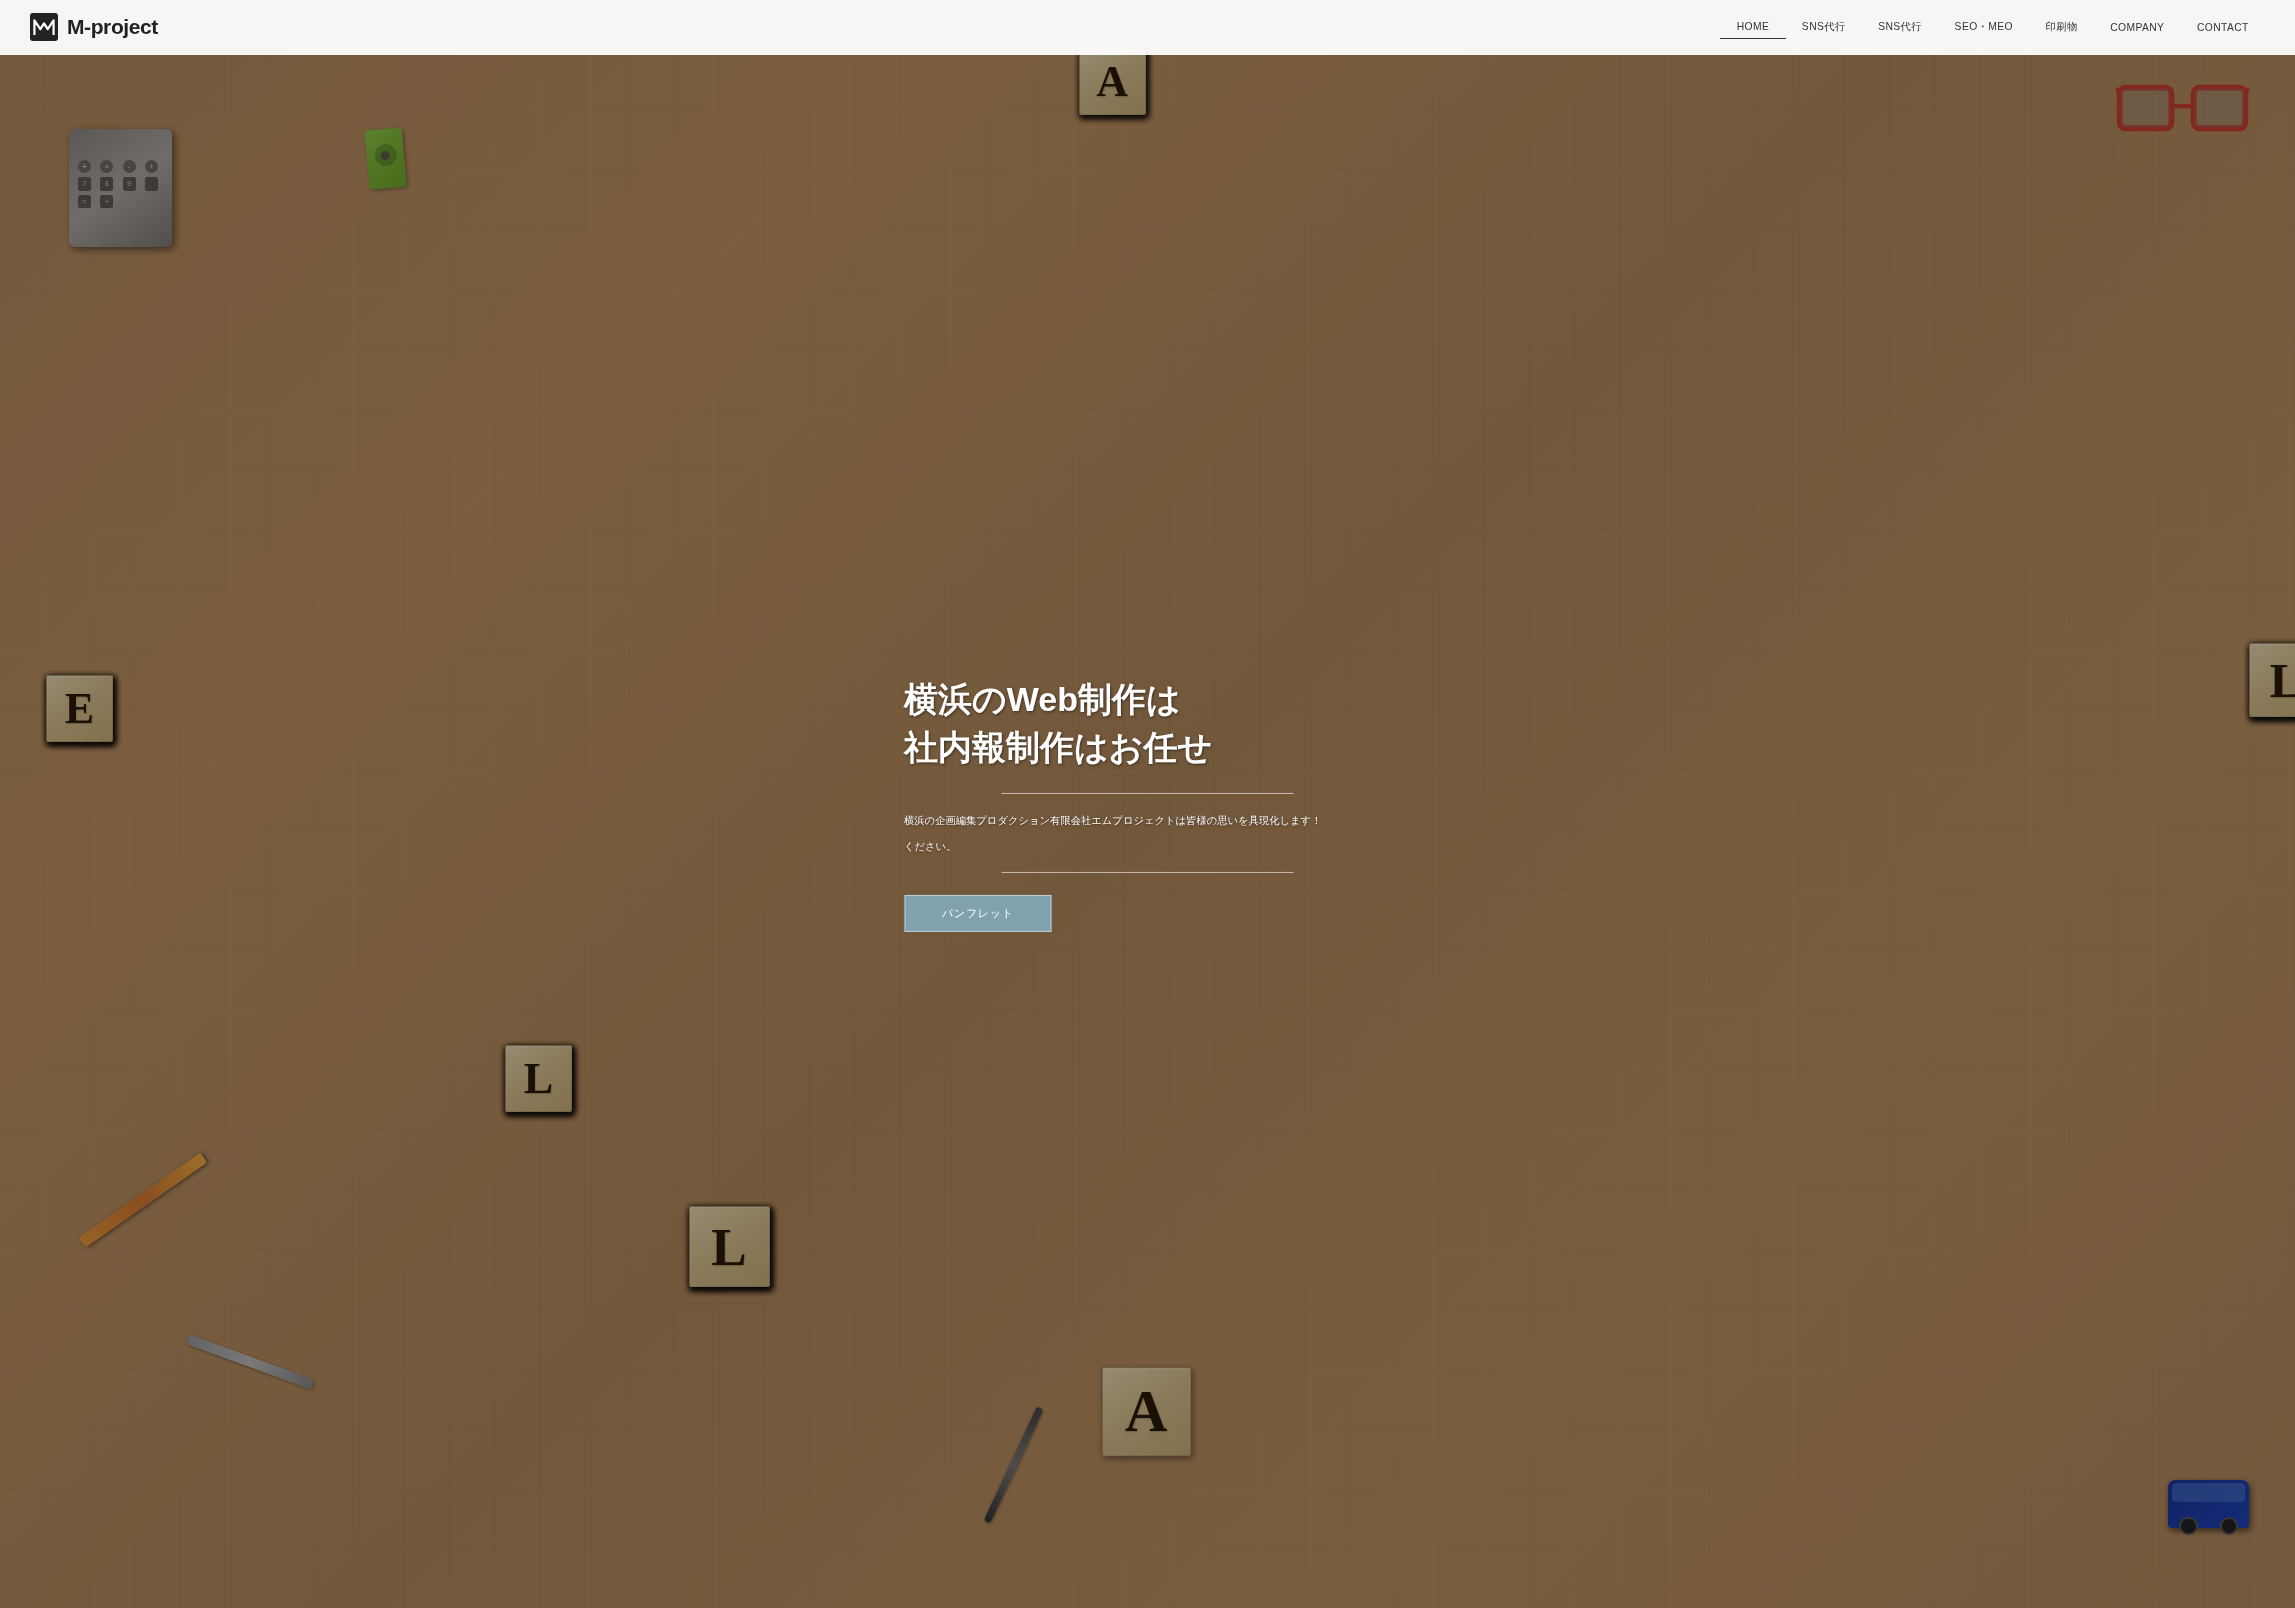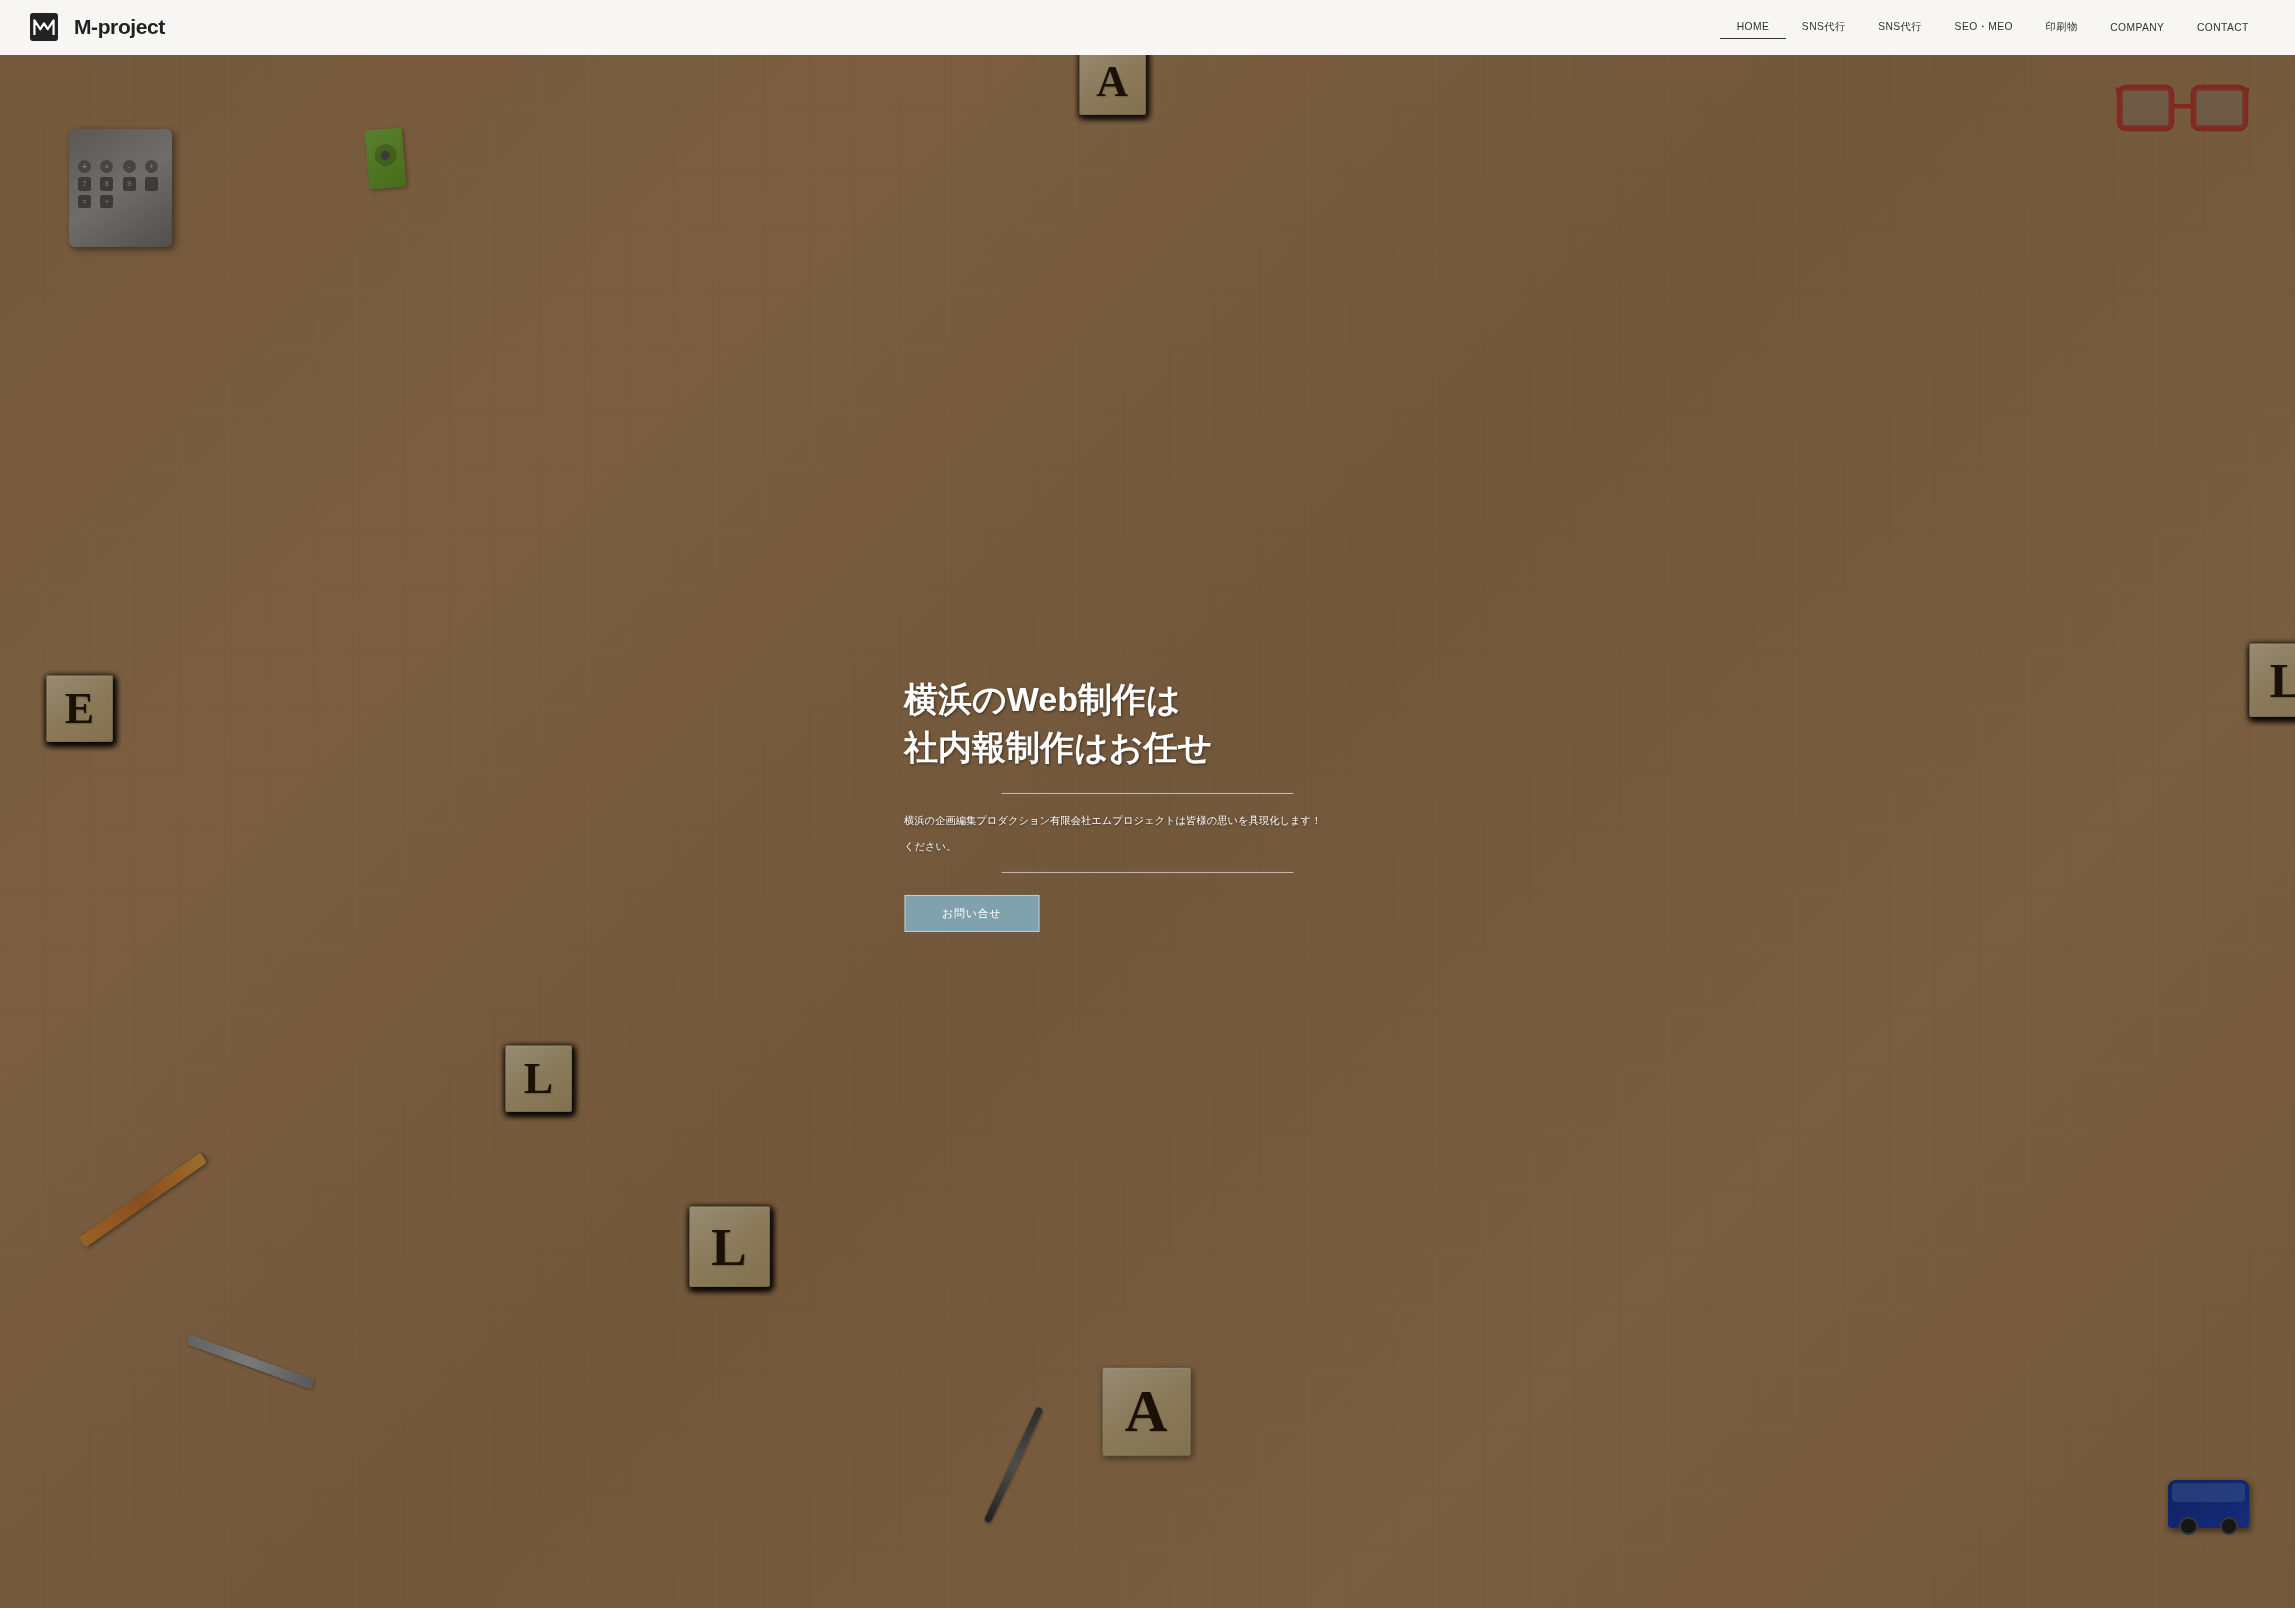--- a/index.html
+++ b/index.html
@@ -84,21 +84,21 @@
       z-index: 100;
       display: flex;
       align-items: center;
       padding: 13.3px 30px;
       background: rgba(255, 255, 255, 0.95);
     }
 
     .logo {
       display: flex;
       align-items: center;
-      gap: 16px;
+      gap: 9px;
       text-decoration: none;
       color: #222;
       flex-shrink: 0;
     }
 
     .logo-icon {
       width: 28px;
       height: 28px;
     }
 
@@ -359,17 +359,17 @@
       <span class="bold">社内報制作はお任せ</span>
     </h1>
 
     <div class="hero-divider"></div>
 
     <p class="hero-desc">横浜の企画編集プロダクション有限会社エムプロジェクトは皆様の思いを具現化します！</p>
     <p class="hero-desc">ください。</p>
 
     <div class="hero-divider-bottom"></div>
 
-    <a href="#" class="hero-button">お問い合せ</a>
+    <a href="#" class="hero-button">パンフレット</a>
   </div>
 
 </div>
 
 
 </body></html>

